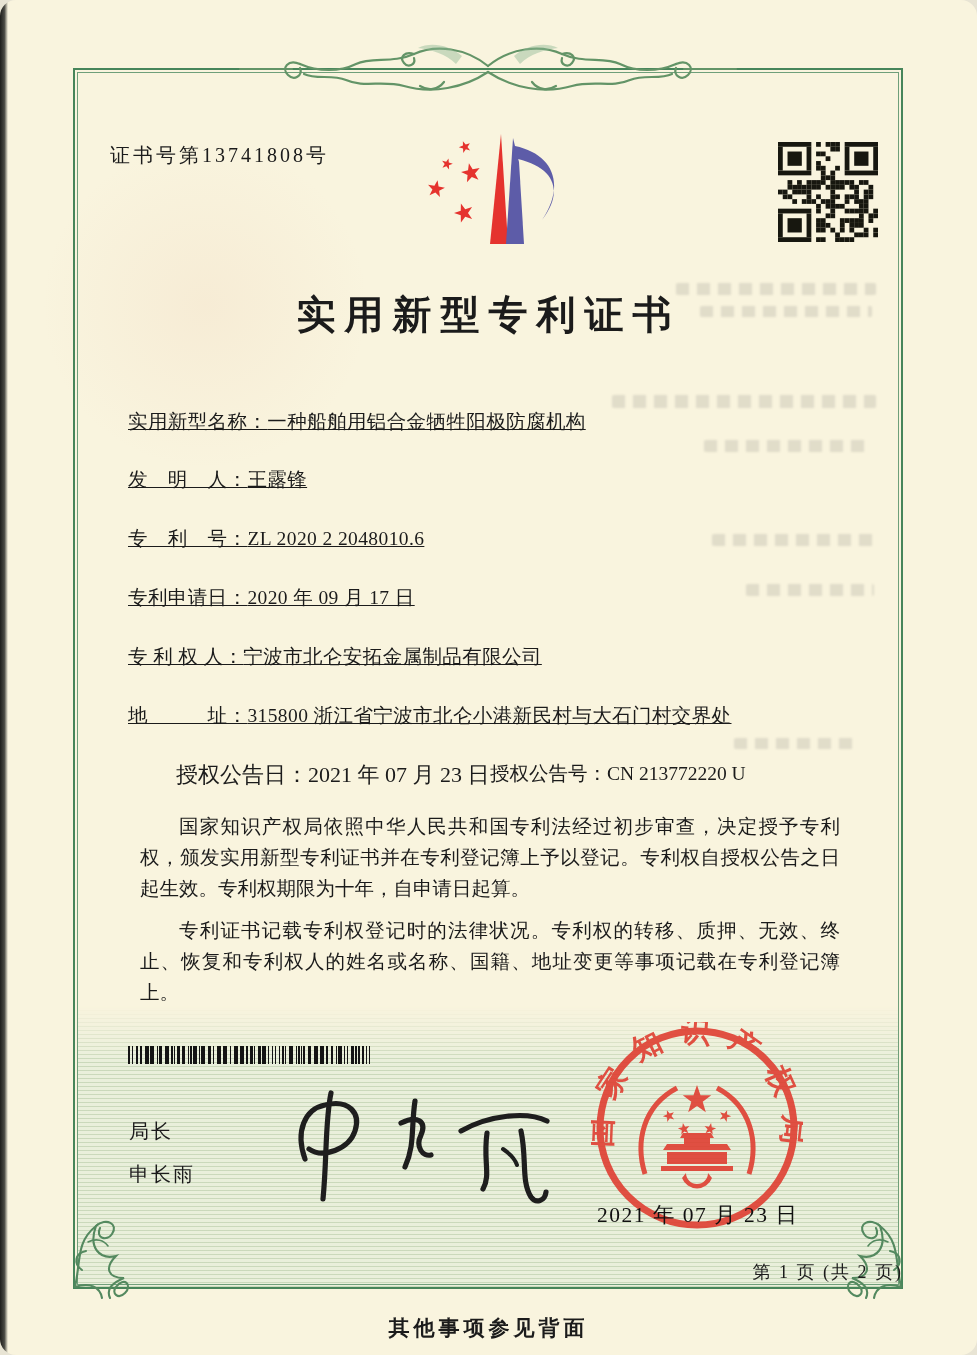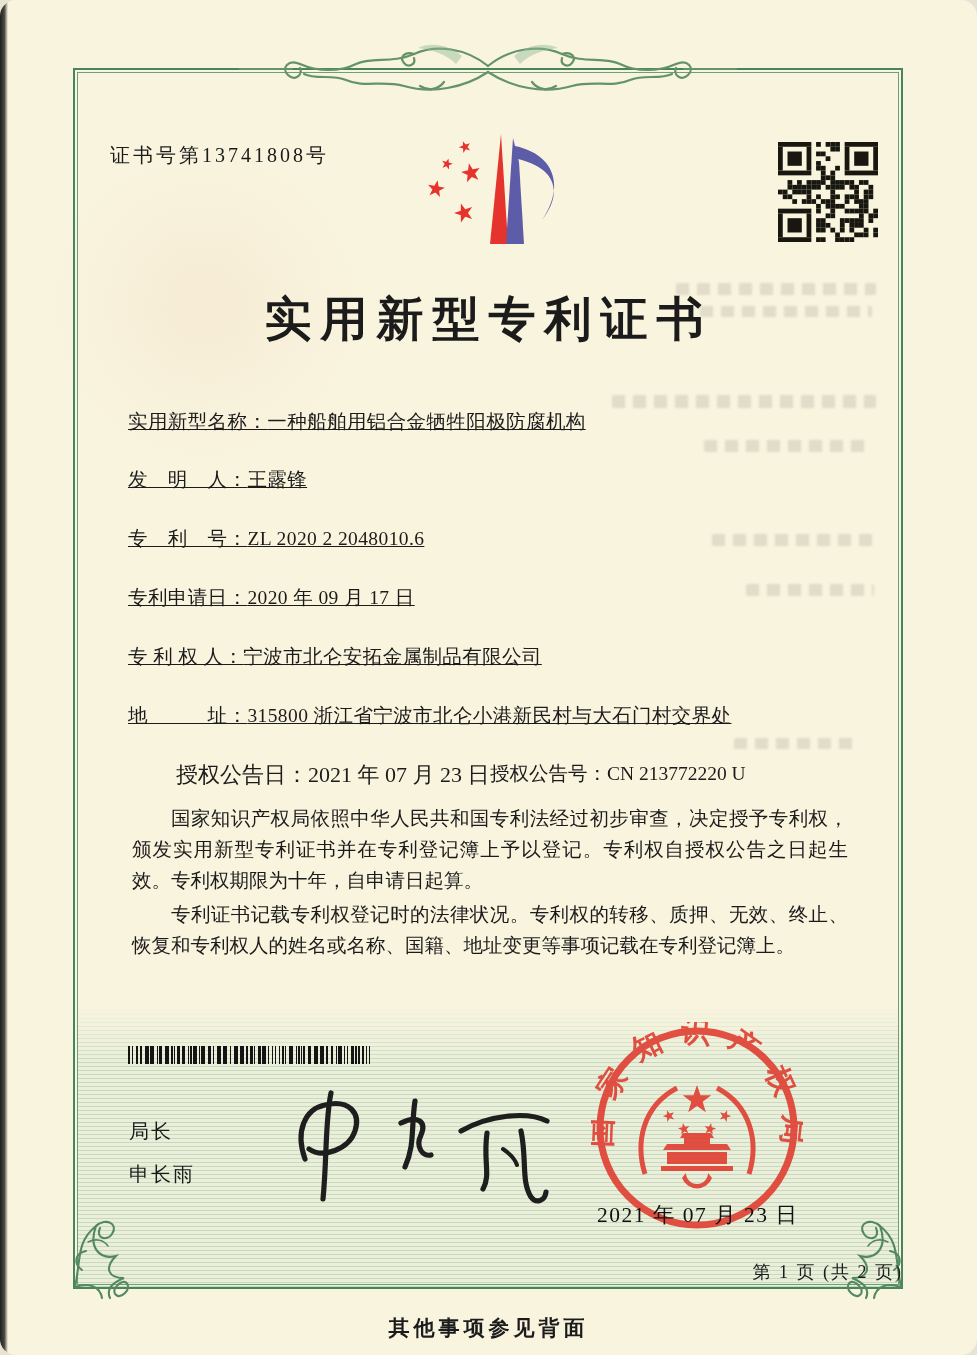--- a/index.html
+++ b/index.html
@@ -23,29 +23,29 @@
 
   
   .border-frame{left:73px;top:68px;width:830px;height:1221px;border:2.5px solid #47855a;box-sizing:border-box;}
   .border-frame::after{content:"";position:absolute;left:2px;top:2px;right:2px;bottom:2px;border:1px solid #6f9f7a;}
 
   
   .ghost{background:repeating-linear-gradient(90deg,rgba(108,108,104,.17) 0 13px,rgba(0,0,0,0) 13px 21px);
         filter:blur(1.3px);border-radius:2px;}
 
   .cert-no{left:110px;top:142px;font-size:20px;letter-spacing:3px;}
-  .title{left:0;top:288px;width:100%;text-align:center;font-size:47px;font-weight:700;letter-spacing:9px;}
+  .title{left:0;top:288px;width:100%;text-align:center;font-size:39px;font-weight:700;letter-spacing:9px;}
 
   .row{left:128px;font-size:19.5px;letter-spacing:.4px;white-space:nowrap;text-decoration:underline;}
   .f0{top:408px}.f1{top:466px}.f2{top:525px}.f3{top:584px}.f4{top:643px}.f5{top:702px}
   .g-date{left:128px;top:760px;font-size:22px;white-space:nowrap;margin-left:48px;}
   .g-no{left:490px;top:760px;font-size:19.5px;white-space:nowrap;}
 
   .body-text{left:128px;top:800px;width:724px;font-size:19.5px;line-height:30.8px;text-align:justify;}
-  .body-text p{margin:4px;text-indent:2em;}
+  .body-text p{margin:12px;text-indent:2em;}
 
   .signer{left:129px;font-size:20px;letter-spacing:2px;font-family:Liberation Sans, sans-serif;}
   .signer-title{top:1118px;}
   .signer-name{top:1161px;}
 
   .seal-date{left:597px;top:1200px;font-size:21.5px;letter-spacing:1.5px;color:#101010;}
 
   .footer-page{left:73px;top:1260px;width:830px;text-align:right;font-size:18px;letter-spacing:2px;}
   .back-note{left:0;top:1314px;width:100%;text-align:center;font-size:21px;font-weight:700;letter-spacing:4px;}
 

